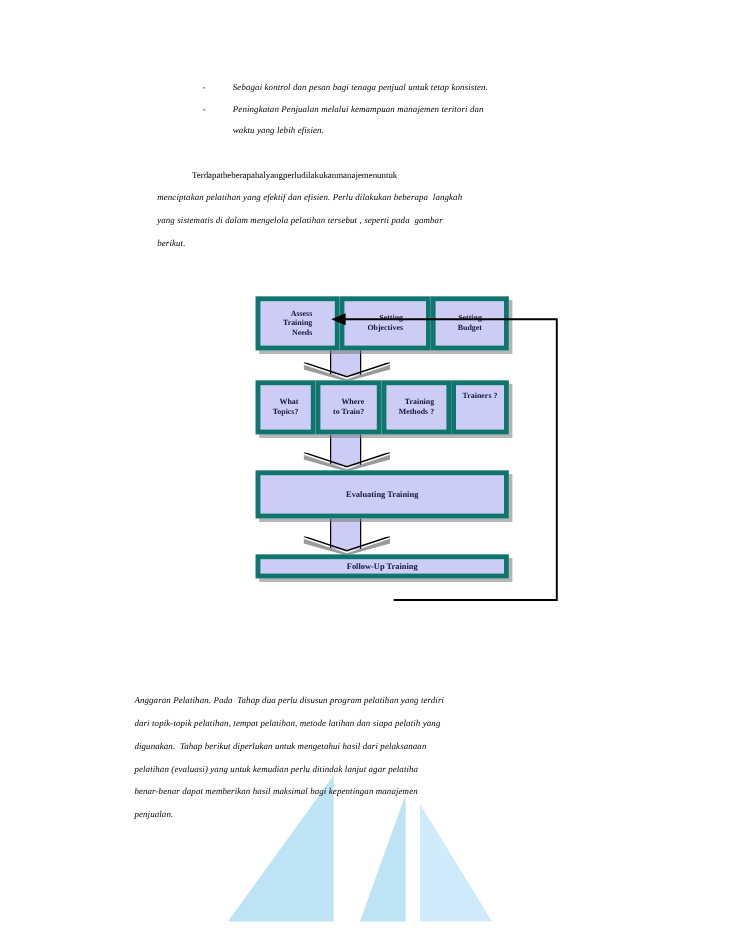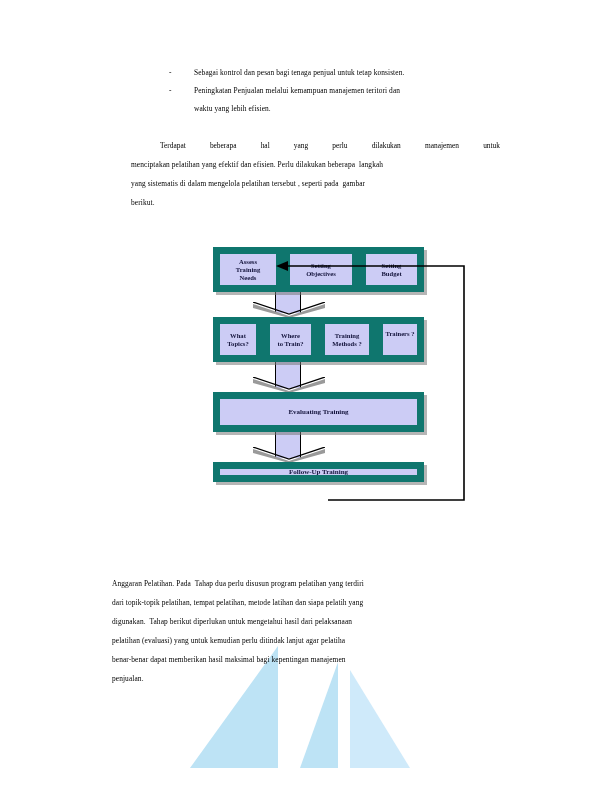--- a/index.html
+++ b/index.html
@@ -6,32 +6,32 @@
   body{
     width:612px;height:792px;background:#ffffff;position:relative;overflow:hidden;
     font-family:"Liberation Serif", serif;color:#000;
   }
   .page{position:absolute;inset:0;}
 
   
   .watermark{position:absolute;left:150px;top:640px;width:340px;height:130px;z-index:0;pointer-events:none;}
 
   
-  .txt{position:absolute;font-size:7.4px;line-height:9px;letter-spacing:.1px;white-space:pre;z-index:2;}
+  .txt{position:absolute;font-size:7.4px;line-height:9px;letter-spacing:.1px;white-space:pre;z-index:2;font-style:italic;}
 
   .bullet-dash{position:absolute;font-size:7.4px;z-index:2;}
 
-  .just-row{position:absolute;display:flex;justify-content:space-between;font-size:7.4px;z-index:2;}
+  .just-row{position:absolute;display:flex;justify-content:flex-start;font-size:7.4px;z-index:2;}
 
   
   .flow{position:absolute;left:213px;top:247px;width:215px;height:265px;z-index:3;}
   .fbox{
-    position:absolute;background:#ccccf5;border:7px solid #0f766e;
+    position:absolute;background:#ccccf5;border:4px solid #0f766e;
     box-shadow:3px 3px 0 rgba(120,120,120,.55);
-    display:flex;align-items:center;justify-content:center;text-align:center;
+    display:flex;align-items:center;justify-content:center;text-align:right;
     font-family:"Liberation Serif", serif;font-weight:bold;font-size:6.6px;line-height:8px;
     color:#14143c;box-sizing:border-box;
   }
   .fbox span{display:block;}
   .conn{position:absolute;background:#ccccf5;border-left:1px solid #000;border-right:1px solid #000;box-sizing:border-box;}
   .chev{position:absolute;}
 
   .loop{position:absolute;z-index:3;}
 
   

